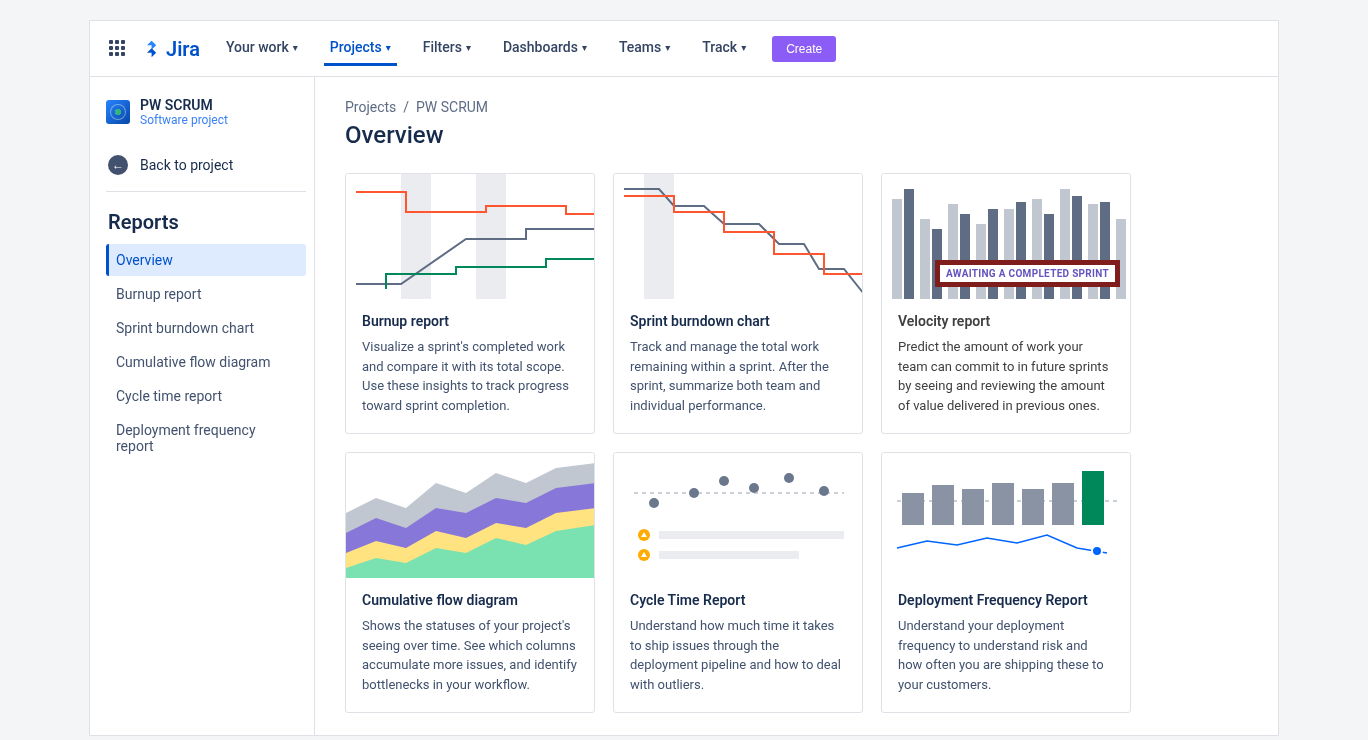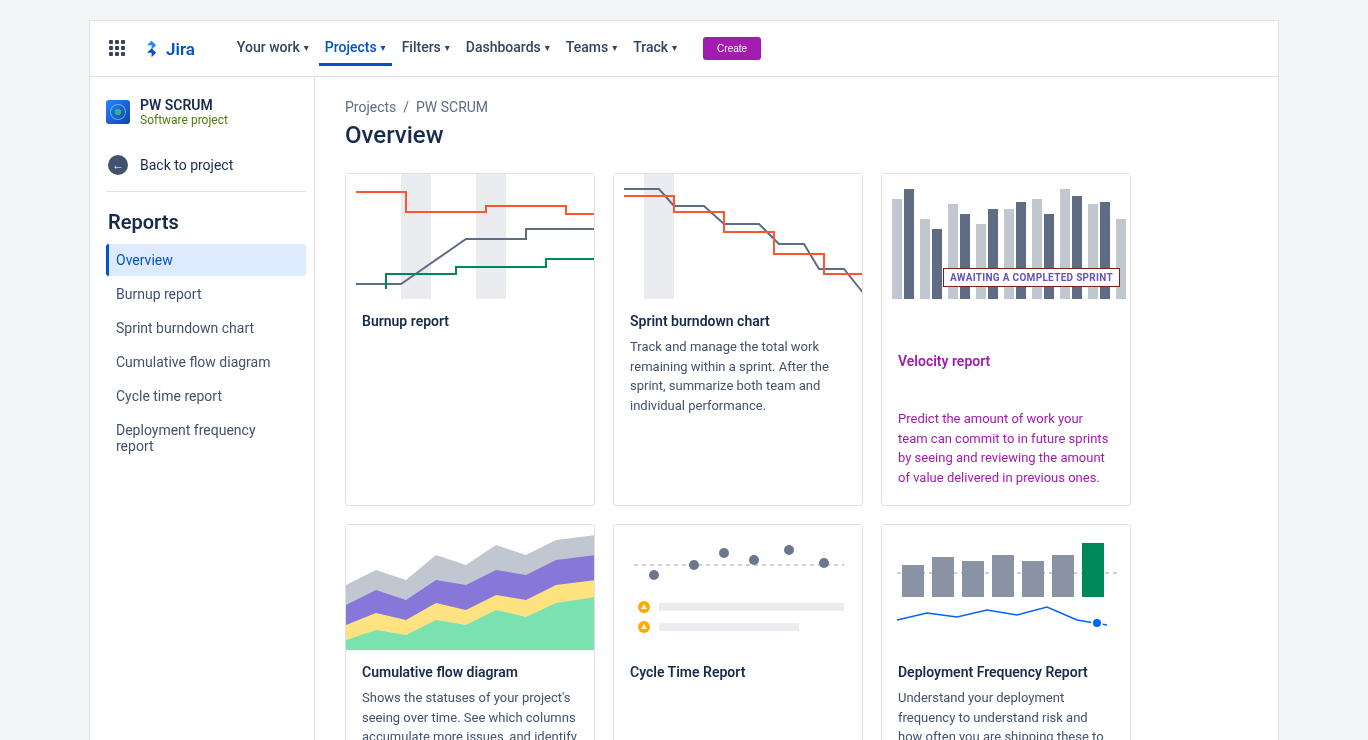--- a/index.html
+++ b/index.html
@@ -1,51 +1,51 @@
 <!DOCTYPE html>
 <html><head>
 <meta charset="utf-8">
 <style>
 * { box-sizing: border-box; margin: 0; padding: 0; }
 body { font-family: -apple-system, BlinkMacSystemFont, 'Segoe UI', Roboto, sans-serif; background: #f4f5f7; display:flex; justify-content:center; align-items:flex-start; padding:20px 0; }
 .window { width:1190px; background:#fff; border:1px solid #dfe1e6; display:flex; flex-direction:column; }
 .topbar { height:56px; display:flex; align-items:center; padding:0 16px; border-bottom:1px solid #dfe1e6; gap:8px; }
 .app-switcher { width:24px; height:24px; display:grid; grid-template-columns:repeat(3,4px); grid-template-rows:repeat(3,4px); gap:2px; padding:3px; cursor:pointer; }
 .app-switcher span { background:#344563; border-radius:1px; }
-.logo { display:flex; align-items:center; gap:4px; color:#0052cc; font-weight:600; font-size:17px; margin-left:4px; margin-right:12px; cursor:pointer; }
-.nav-items { display:flex; align-items:flex-start; gap:4px;margin-left:16px; }
+.logo { display:flex; align-items:center; gap:4px; color:#0052cc; font-weight:600; font-size:20px; margin-left:4px; margin-right:12px; cursor:pointer; }
+.nav-items { display:flex; align-items:flex-start; gap:20px; }
 .nav-item { padding:8px 6px; color:#344563; font-size:14px; font-weight:500; cursor:pointer; display:flex; align-items:center; gap:4px; border-bottom:3px solid transparent; }
 .nav-item.active { color:#0052cc; border-bottom-color:#0052cc; }
 .chev { font-size:10px; }
-.create-btn { background:#a21caf; color:#fff; padding:6px 14px; border:none; border-radius:3px; font-weight:500; font-size:10px; margin-left:12px; cursor:pointer; }
+.create-btn { background:#8b5cf6; color:#fff; padding:6px 14px; border:none; border-radius:3px; font-weight:500; font-size:12px; margin-left:12px; cursor:pointer; }
 .body { display:flex; flex:1; min-height:640px; }
 .sidebar { width:225px; border-right:1px solid #dfe1e6; padding:20px 8px 20px 16px; }
 .project-header { display:flex; align-items:center; gap:10px; margin-bottom:20px; }
 .project-icon { width:24px; height:24px; background:linear-gradient(135deg,#2684ff,#0747a6); border-radius:3px; position:relative; }
 .project-icon::after { content:""; position:absolute; inset:4px; border-radius:50%; background:radial-gradient(circle,#36b37e 30%, transparent 31%); border:1px solid rgba(255,255,255,.4); }
 .project-name { font-weight:600; font-size:14px; color:#172b4d; }
-.project-type { font-size:12px; color:#4d7c0f; }
+.project-type { font-size:12px; color:#3b82f6; }
 .back-link { display:flex; align-items:center; gap:12px; padding:8px 2px 16px; color:#172b4d; font-size:14px; cursor:pointer; border-bottom:1px solid #dfe1e6; margin-bottom:18px; }
 .back-icon { width:20px; height:20px; border-radius:50%; background:#42526e; color:#fff; display:flex; align-items:center; justify-content:center; font-size:12px; }
 .section-label { font-weight:600; font-size:20px; color:#172b4d; margin:0 0 10px 2px; }
 .side-item { padding:8px 10px; font-size:14px; color:#42526e; cursor:pointer; border-radius:3px; margin-bottom:2px; }
 .side-item.selected { background:#deebff; color:#0052cc; border-left:3px solid #0052cc; padding-left:7px; }
 .main { flex:1; padding:22px 30px; }
 .breadcrumb { font-size:14px; color:#5e6c84; margin-bottom:6px; }
 .breadcrumb span { cursor:pointer; }
 .page-title { font-size:24px; font-weight:500; color:#172b4d; margin-bottom:24px; }
 .cards { display:grid; grid-template-columns:repeat(3, 250px); gap:18px; }
 .card { border:1px solid #dfe1e6; border-radius:3px; overflow:hidden; cursor:pointer; background:#fff; }
 .card.disabled { cursor:default; }
-.card.disabled .card-title, .card.disabled .card-desc { color:#a21caf;margin-top:40px; }
+.card.disabled .card-title, .card.disabled .card-desc { color:#404040; }
 .thumb { height:125px; background:#fff; position:relative; overflow:hidden; }
 .card-body { padding:14px 16px 18px; }
 .card-title { font-weight:600; font-size:14px; color:#172b4d; margin-bottom:8px; }
 .card-desc { font-size:13px; color:#42526e; line-height:1.5; }
-.badge { position:absolute; bottom:12px; right:10px; background:#fff; color:#6554c0; font-size:10px; font-weight:700; padding:3px 6px; border:1px solid #7f1d1d; letter-spacing:.3px; }
+.badge { position:absolute; bottom:12px; right:10px; background:#fff; color:#6554c0; font-size:10px; font-weight:700; padding:3px 6px; border:5px solid #7f1d1d; letter-spacing:.3px; }
 svg { display:block; }
 </style>
 </head>
 <body>
 
 <div class="window">
   <div class="topbar">
     <div class="app-switcher">
         <span></span>
         <span></span>
@@ -129,20 +129,21 @@
             <svg width="250" height="125" viewBox="0 0 250 125">
               <rect x="55" y="0" width="30" height="125" fill="#ebecf0"></rect>
               <rect x="130" y="0" width="30" height="125" fill="#ebecf0"></rect>
               <polyline points="10,18 60,18 60,38 140,38 140,32 220,32 220,40 250,40" fill="none" stroke="#ff5630" stroke-width="2"></polyline>
               <polyline points="10,110 55,110 120,65 180,65 180,55 230,55 250,55" fill="none" stroke="#5e6c84" stroke-width="2"></polyline>
               <polyline points="40,115 40,100 110,100 110,93 200,93 200,85 250,85" fill="none" stroke="#00875a" stroke-width="2"></polyline>
             </svg>
           </div>
           <div class="card-body">
             <div class="card-title">Burnup report</div>
+            <div class="card-desc">Visualize a sprint's completed work and compare it with its total scope. Use these insights to track progress toward sprint completion.</div>
           </div>
         </div>
 
         <div class="card">
           <div class="thumb">
             <svg width="250" height="125" viewBox="0 0 250 125">
               <rect x="30" y="0" width="30" height="125" fill="#ebecf0"></rect>
               <polyline points="10,15 45,15 60,32 90,32 110,50 145,50 165,70 190,70 205,95 230,95 250,120" fill="none" stroke="#5e6c84" stroke-width="2"></polyline>
               <polyline points="10,22 60,22 60,38 110,38 110,58 160,58 160,80 210,80 210,100 250,100" fill="none" stroke="#ff5630" stroke-width="2"></polyline>
             </svg>
@@ -214,20 +215,21 @@
               <circle cx="30" cy="82" r="6" fill="#ffab00"></circle>
                 <polygon points="30,79 27,84 33,84" fill="#fff"></polygon>
               <rect x="45" y="78" width="185" height="8" fill="#ebecf0"></rect>
               <circle cx="30" cy="102" r="6" fill="#ffab00"></circle>
                 <polygon points="30,99 27,104 33,104" fill="#fff"></polygon>
               <rect x="45" y="98" width="140" height="8" fill="#ebecf0"></rect>
             </svg>
           </div>
           <div class="card-body">
             <div class="card-title">Cycle Time Report</div>
+            <div class="card-desc">Understand how much time it takes to ship issues through the deployment pipeline and how to deal with outliers.</div>
           </div>
         </div>
 
         <div class="card">
           <div class="thumb">
             <svg width="250" height="125" viewBox="0 0 250 125">
               <line x1="15" y1="48" x2="235" y2="48" stroke="#97a0af" stroke-width="1" stroke-dasharray="4 4"></line>
               <g fill="#8993a4">
                   <rect x="20" y="40" width="22" height="32"></rect>
                   <rect x="50" y="32" width="22" height="40"></rect>

